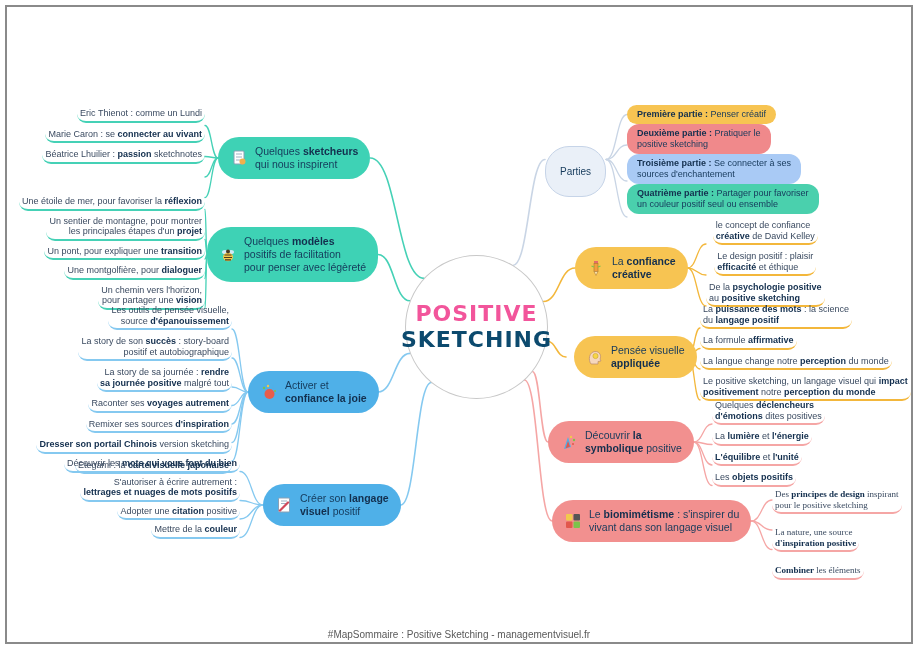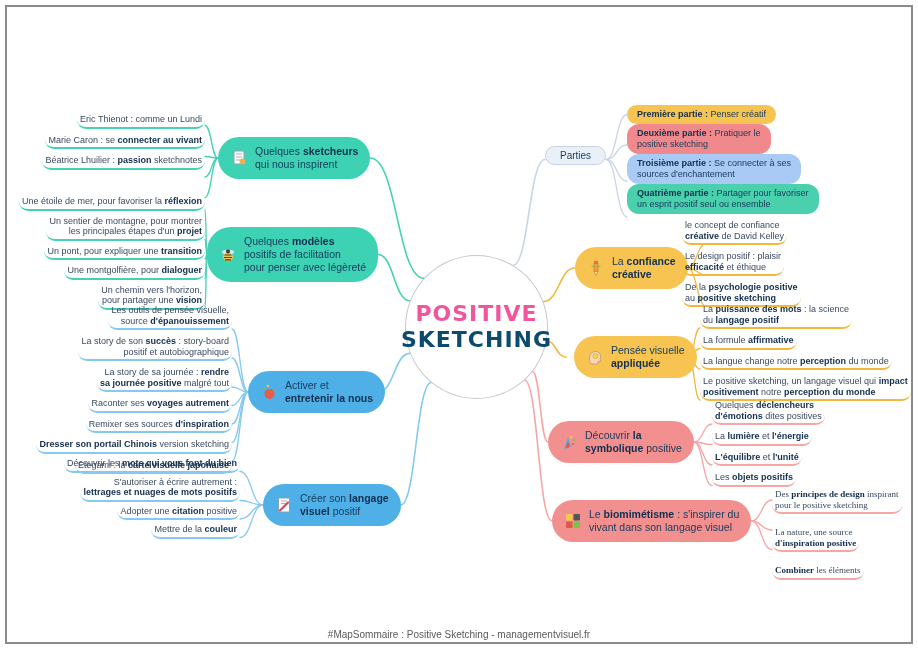--- a/index.html
+++ b/index.html
@@ -20,27 +20,27 @@
   .icon{display:inline-flex;width:18px;height:18px;flex:0 0 18px;}
   .leaves{position:absolute;display:flex;flex-direction:column;gap:6px;z-index:2;}
   .left .leaves{align-items:flex-end;}
   .right .leaves{align-items:flex-start;}
   .leaf{width:max-content;font-size:9px;line-height:10.5px;color:#3a4a60;padding:0 3px 2px;
         border-bottom:2px solid var(--line);border-radius:0 0 9px 9px;}
   .left .leaf{text-align:right;}
   .right .leaf{text-align:left;}
   .pill{width:max-content;border-radius:12px;padding:4px 10px;font-size:9px;line-height:11px;color:#16395b;}
   
-  #b-sketcheurs .node{left:218px;top:137px;}   #b-sketcheurs .leaves{right:713px;top:114px;justify-content:center;}
+  #b-sketcheurs .node{left:218px;top:137px;}   #b-sketcheurs .leaves{right:713px;top:108px;justify-content:center;}
   #b-modeles   .node{left:207px;top:227px;}    #b-modeles   .leaves{right:713px;top:196px;gap:5px;margin-left:8px;}
   #b-joie      .node{left:248px;top:371px;}    #b-joie      .leaves{right:686px;top:305px;}
   #b-langage   .node{left:263px;top:484px;}    #b-langage   .leaves{right:678px;top:458px;gap:4px;}
-  #b-parties   .node{left:545px;top:146px;padding:2px 14px;font-size:10px;border:1px solid #c6d4e8;}
+  #b-parties   .node{left:545px;top:146px;padding:18px 14px;font-size:10px;border:1px solid #c6d4e8;}
   #b-parties   .leaves{left:627px;top:105px;gap:0;}
-  #b-confiance .node{left:575px;top:247px;}    #b-confiance .leaves{left:682px;top:220px;}
+  #b-confiance .node{left:575px;top:247px;}    #b-confiance .leaves{left:706px;top:220px;align-items:center;}
   #b-pensee    .node{left:574px;top:336px;}    #b-pensee    .leaves{left:700px;top:304px;}
   #b-symbolique .node{left:548px;top:421px;}   #b-symbolique .leaves{left:712px;top:400px;}
   #b-biomim    .node{left:552px;top:500px;}    #b-biomim    .leaves{left:772px;top:489px;gap:13px;font-family:Liberation Serif, serif;}
   #footer{position:absolute;left:0;right:0;bottom:9px;text-align:center;font-size:10px;color:#595959;z-index:2;}
 </style>
 </head>
 <body>
 
 <div id="page">
   <div id="frame"></div>
@@ -145,21 +145,21 @@
     <div class="node">
       <span class="icon">
         <svg viewBox="0 0 18 18">
             <circle cx="9.5" cy="11" r="5" fill="#e85c4a"></circle>
             <circle cx="4" cy="5" r="1.2" fill="#7cc24b"></circle>
             <circle cx="8" cy="3" r="1.2" fill="#f2c94c"></circle>
             <circle cx="13" cy="4" r="1.2" fill="#4fb0e8"></circle>
             <circle cx="15" cy="8" r="1" fill="#7cc24b"></circle>
           </svg>
       </span>
-      <span class="nlabel"><span>Activer et</span><br><b>entretenir la nous</b></span>
+      <span class="nlabel"><span>Activer et</span><br><b>confiance la joie</b></span>
     </div>
     <div class="leaves">
         <div class="leaf"><span>Les outils de pensée visuelle,</span><br><span>source </span><b>d'épanouissement</b></div>
         <div class="leaf"><span>La story de son </span><b>succès</b><span> : story-board</span><br><span>positif et autobiographique</span></div>
         <div class="leaf"><span>La story de sa journée : </span><b>rendre</b><br><b>sa journée positive</b><span> malgré tout</span></div>
         <div class="leaf"><span>Raconter ses </span><b>voyages autrement</b></div>
         <div class="leaf"><span>Remixer ses sources </span><b>d'inspiration</b></div>
         <div class="leaf"><b>Dresser son portail Chinois</b><span> version sketching</span></div>
         <div class="leaf"><span>Etegami : la </span><b>carte visuelle japonaise</b></div>
       </div>
@@ -186,21 +186,21 @@
   </div>
 
   <div class="branch right parties" id="b-parties" style="--node-bg: #EAF0F8; --line: #C9D5E5;">
     <div class="node">
       <span class="nlabel"><span>Parties</span></span>
     </div>
     <div class="leaves" id="parties-pills">
         <div class="pill" style="background: rgb(247, 196, 82);"><b>Première partie :</b><span> Penser créatif</span></div>
         <div class="pill" style="background: rgb(240, 137, 139);"><b>Deuxième partie :</b><span> Pratiquer le</span><br><span>positive sketching</span></div>
         <div class="pill" style="background: rgb(169, 202, 245);"><b>Troisième partie :</b><span> Se connecter à ses</span><br><span>sources d'enchantement</span></div>
-        <div class="pill" style="background: rgb(74, 208, 173);"><b>Quatrième partie :</b><span> Partager pour favoriser</span><br><span>un esprit positif seul ou ensemble</span></div>
+        <div class="pill" style="background: rgb(74, 208, 173);"><b>Quatrième partie :</b><span> Partager pour favoriser</span><br><span>un couleur positif seul ou ensemble</span></div>
       </div>
   </div>
 
   <div class="branch right" id="b-confiance" style="--node-bg: #F7C452; --line: #F3B73B;">
     <div class="node">
       <span class="icon">
         <svg viewBox="0 0 18 18">
             <rect x="7" y="2" width="4" height="2.5" fill="#e36a6a"></rect>
             <rect x="7" y="4.5" width="4" height="8" fill="#f2a03d" stroke="#a8752c" stroke-width="0.6"></rect>
             <polygon points="7,12.5 11,12.5 9,16.5" fill="#f7dfa8" stroke="#a8752c" stroke-width="0.5"></polygon>

